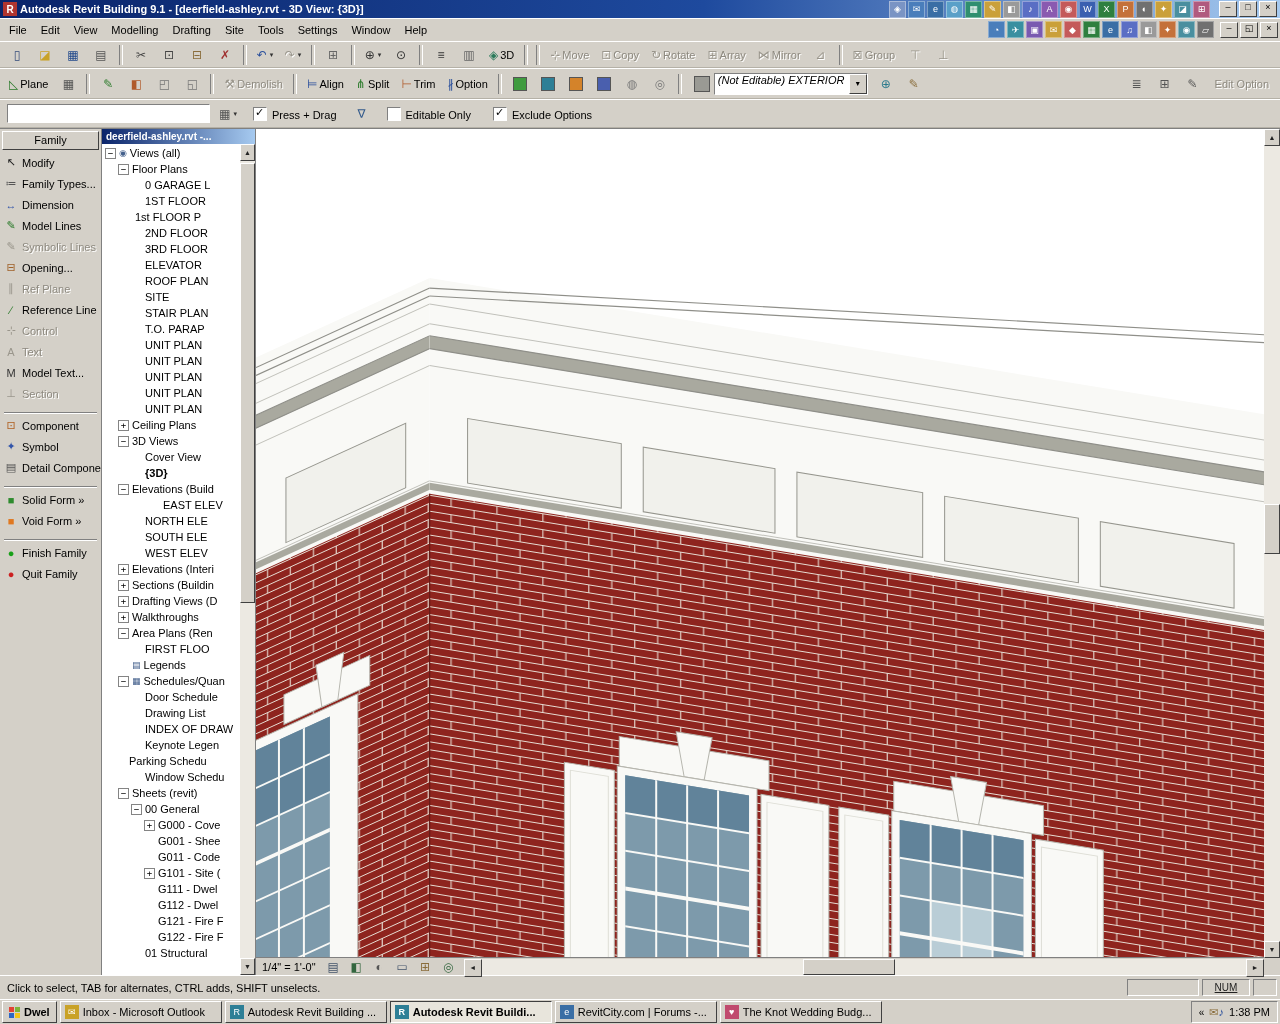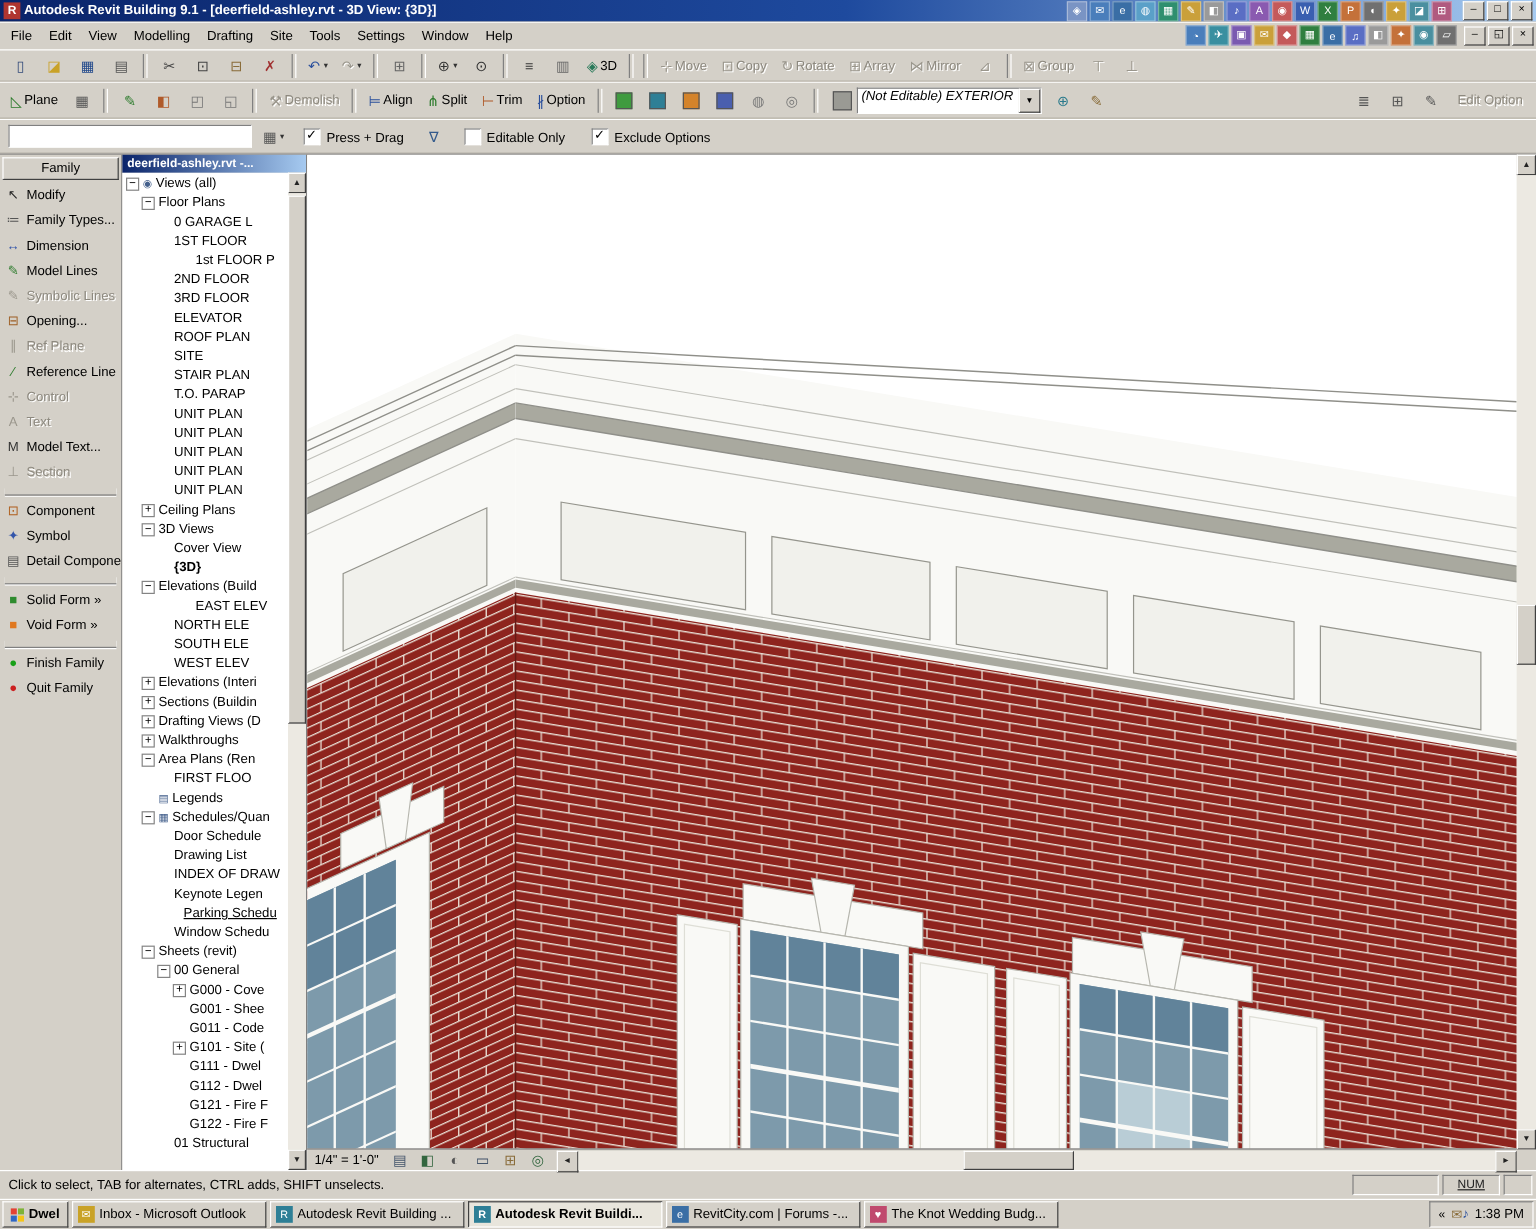--- a/index.html
+++ b/index.html
@@ -533,21 +533,21 @@
               <span class="tlabel">Floor Plans</span>
             </div>
             <div class="trow" style="padding-left: 29px;">
               <span class="texp noexp"></span>
               <span class="tlabel">0 GARAGE L</span>
             </div>
             <div class="trow" style="padding-left: 29px; text-align: center;">
               <span class="texp noexp"></span>
               <span class="tlabel">1ST FLOOR</span>
             </div>
-            <div class="trow" style="padding-left: 19px; gap: 28px;">
+            <div class="trow" style="padding-left: 19px;">
               <span class="texp noexp"></span>
               <span class="tlabel">1st FLOOR P</span>
             </div>
             <div class="trow" style="padding-left: 29px;">
               <span class="texp noexp"></span>
               <span class="tlabel">2ND FLOOR</span>
             </div>
             <div class="trow" style="padding-left: 29px;">
               <span class="texp noexp"></span>
               <span class="tlabel">3RD FLOOR</span>
@@ -671,21 +671,21 @@
               <span class="tlabel">Drawing List</span>
             </div>
             <div class="trow" style="padding-left: 29px;">
               <span class="texp noexp"></span>
               <span class="tlabel">INDEX OF DRAW</span>
             </div>
             <div class="trow" style="padding-left: 29px;">
               <span class="texp noexp"></span>
               <span class="tlabel">Keynote Legen</span>
             </div>
-            <div class="trow" style="padding-left: 37px; text-decoration: underline;">
+            <div class="trow" style="padding-left: 13px;">
               <span class="texp noexp"></span>
               <span class="tlabel">Parking Schedu</span>
             </div>
             <div class="trow" style="padding-left: 29px;">
               <span class="texp noexp"></span>
               <span class="tlabel">Window Schedu</span>
             </div>
             <div class="trow" style="padding-left: 16px;">
               <span class="texp">−</span>
               <span class="tlabel">Sheets (revit)</span>

